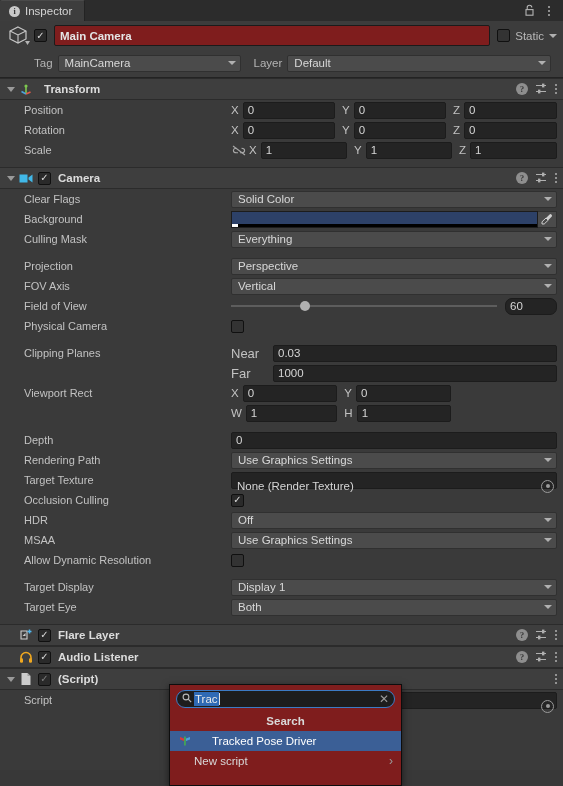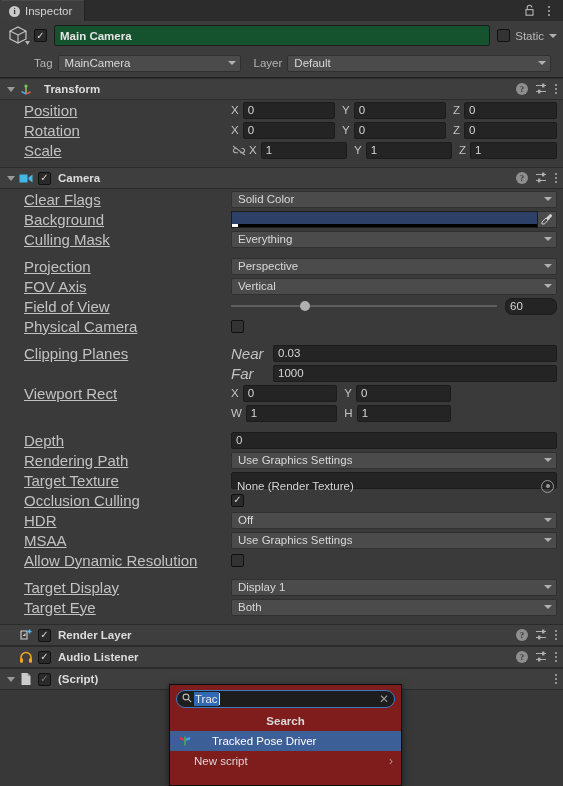--- a/index.html
+++ b/index.html
@@ -56,21 +56,21 @@
   .go-cube svg { position: absolute; left: 0; top: 0; }
   .cbx {
     width: 13px; height: 13px; background: #2a2a2a;
     border: 1px solid #101010; border-radius: 2px;
     display: flex; align-items: center; justify-content: center;
     color: #d8d8d8; font-size: 10px; line-height: 1; flex: 0 0 13px;
   }
   .cbx.off { color: transparent; background: #333; }
   .cbx.dim { color: #7c7c7c; }
   .name-field {
-    flex: 1; height: 21px; background: #14532d;
+    flex: 1; height: 21px; background: #7f1d1d;
     border: 1px solid #1b1b1b; border-radius: 2px;
     margin-left: 7px; padding: 0 5px;
     display: flex; align-items: center;
     color: #e4e4e4; font-size: 11.5px; font-weight: bold;
   }
   .static-wrap { display: flex; align-items: center; gap: 5px; margin-left: 7px; }
   .static-lbl { color: #b8b8b8; font-size: 11.5px; }
   .caret-d {
     width: 0; height: 0; border-left: 4px solid transparent;
     border-right: 4px solid transparent; border-top: 4px solid #b0b0b0;
@@ -103,21 +103,21 @@
   .help-icon {
     width: 12px; height: 12px; border-radius: 50%;
     background: #8e8e8e; color: #3b3b3b; font-size: 9px; font-weight: bold;
     display: flex; align-items: center; justify-content: center;
     font-family: "Liberation Serif", serif;
   }
 
   
   .body { background: #3a3a3a; }
   .prow { display: flex; align-items: center; height: 20px; padding-left: 24px; padding-right: 6px; }
-  .plabel { width: 207px; flex: 0 0 207px; color: #c2c2c2; font-size: 15px; text-decoration: underline; }
+  .plabel { width: 207px; flex: 0 0 207px; color: #c2c2c2; font-size: 11px; }
   .field {
     height: 17px; background: #242424; border: 1px solid #1c1c1c;
     border-radius: 2px; display: flex; align-items: center;
     padding: 0 4px; color: #d5d5d5; font-size: 11.5px; flex: 1;
   }
   .axis-lbl { color: #c2c2c2; font-size: 11.5px; margin-right: 4px; }
   .vec { display: flex; align-items: center; flex: 1; gap: 0; }
   .vec-part { display: flex; align-items: center; flex: 1; }
   .vec-part + .vec-part { margin-left: 7px; }
   .linkicon { width: 16px; display:flex; align-items:center; justify-content:center; margin-right: 2px; }
@@ -150,21 +150,21 @@
     flex: 1; height: 17px; background: #242424; border: 1px solid #1c1c1c;
     border-radius: 2px; display: flex; align-items: center;
     padding: 12px 2px 0 5px; color: #d5d5d5; font-size: 11.5px;
   }
   .obj-dot {
     margin-left: auto; width: 13px; height: 13px; border-radius: 50%;
     border: 1.5px solid #9a9a9a; display: flex; align-items: center; justify-content: center;
   }
   .obj-dot i { width: 4px; height: 4px; border-radius: 50%; background: #9a9a9a; display:block; }
   .spacer { height: 7px; }
-  .sublabel { width: 42px; flex: 0 0 42px; color: #c2c2c2; font-size: 15px; font-style: italic; }
+  .sublabel { width: 42px; flex: 0 0 42px; color: #c2c2c2; font-size: 13px; }
 
   
   .popup {
     position: absolute; left: 169px; top: 684px; width: 233px; height: 102px;
     background: #7f1d1d; border: 1px solid #0d0d0d;
     box-shadow: 0 2px 7px rgba(0,0,0,.55);
     z-index: 40;
   }
   .popup-search {
     margin: 5px 6px 4px 6px; height: 18px;
@@ -545,21 +545,21 @@
   <div class="comp-header">
     <span class="foldout"></span>
     <span class="comp-icon">
       <svg width="14" height="14" viewBox="0 0 14 14">
         <path d="M2 3 L2 11 L8 11 L8 3 Z" fill="none" stroke="#cfcfcf" stroke-width="1.1"></path>
         <path d="M3.5 8 L6.5 5 L6.5 8 Z" fill="#cfcfcf"></path>
         <path d="M10.5 1.5 L10.5 5.5 M8.5 3.5 L12.5 3.5" stroke="#52b8f0" stroke-width="1.5"></path>
       </svg>
     </span>
     <span class="cbx" style="margin-left:1px">✓</span>
-    <span class="comp-title">Render Layer</span>
+    <span class="comp-title">Flare Layer</span>
     <span class="comp-right">
       <span class="help-icon">?</span>
       <span>
         <svg width="13" height="13" viewBox="0 0 13 13">
             <path d="M1 3.5h10M1 9.5h10" stroke="#b0b0b0" stroke-width="1.2"></path>
             <rect x="7" y="1.6" width="2.4" height="3.8" fill="#b0b0b0"></rect>
             <rect x="3" y="7.6" width="2.4" height="3.8" fill="#b0b0b0"></rect>
           </svg>
       </span>
       <span class="kebab">
@@ -611,20 +611,32 @@
     <span class="cbx dim" style="margin-left:1px">✓</span>
     <span class="comp-title">(Script)</span>
     <span class="comp-right">
       <span class="kebab">
           <i></i>
           <i></i>
           <i></i>
         </span>
     </span>
   </div>
+  <div class="body">
+    <div class="prow">
+      <span class="plabel">Script</span>
+      <span class="objfield">
+        <span></span>
+        <span class="obj-dot">
+            <i></i>
+          </span>
+      </span>
+    </div>
+    <div style="height:60px" class="footer-fill"></div>
+  </div>
 
   <div class="popup">
     <div class="popup-search">
       <span class="mag">
         <svg width="10" height="10" viewBox="0 0 10 10">
             <circle cx="4" cy="4" r="2.9" fill="none" stroke="#b8b8b8" stroke-width="1.1"></circle>
             <path d="M6.2 6.2 L9.2 9.2" stroke="#b8b8b8" stroke-width="1.2"></path>
           </svg>
       </span>
       <span class="search-text">Trac</span>

